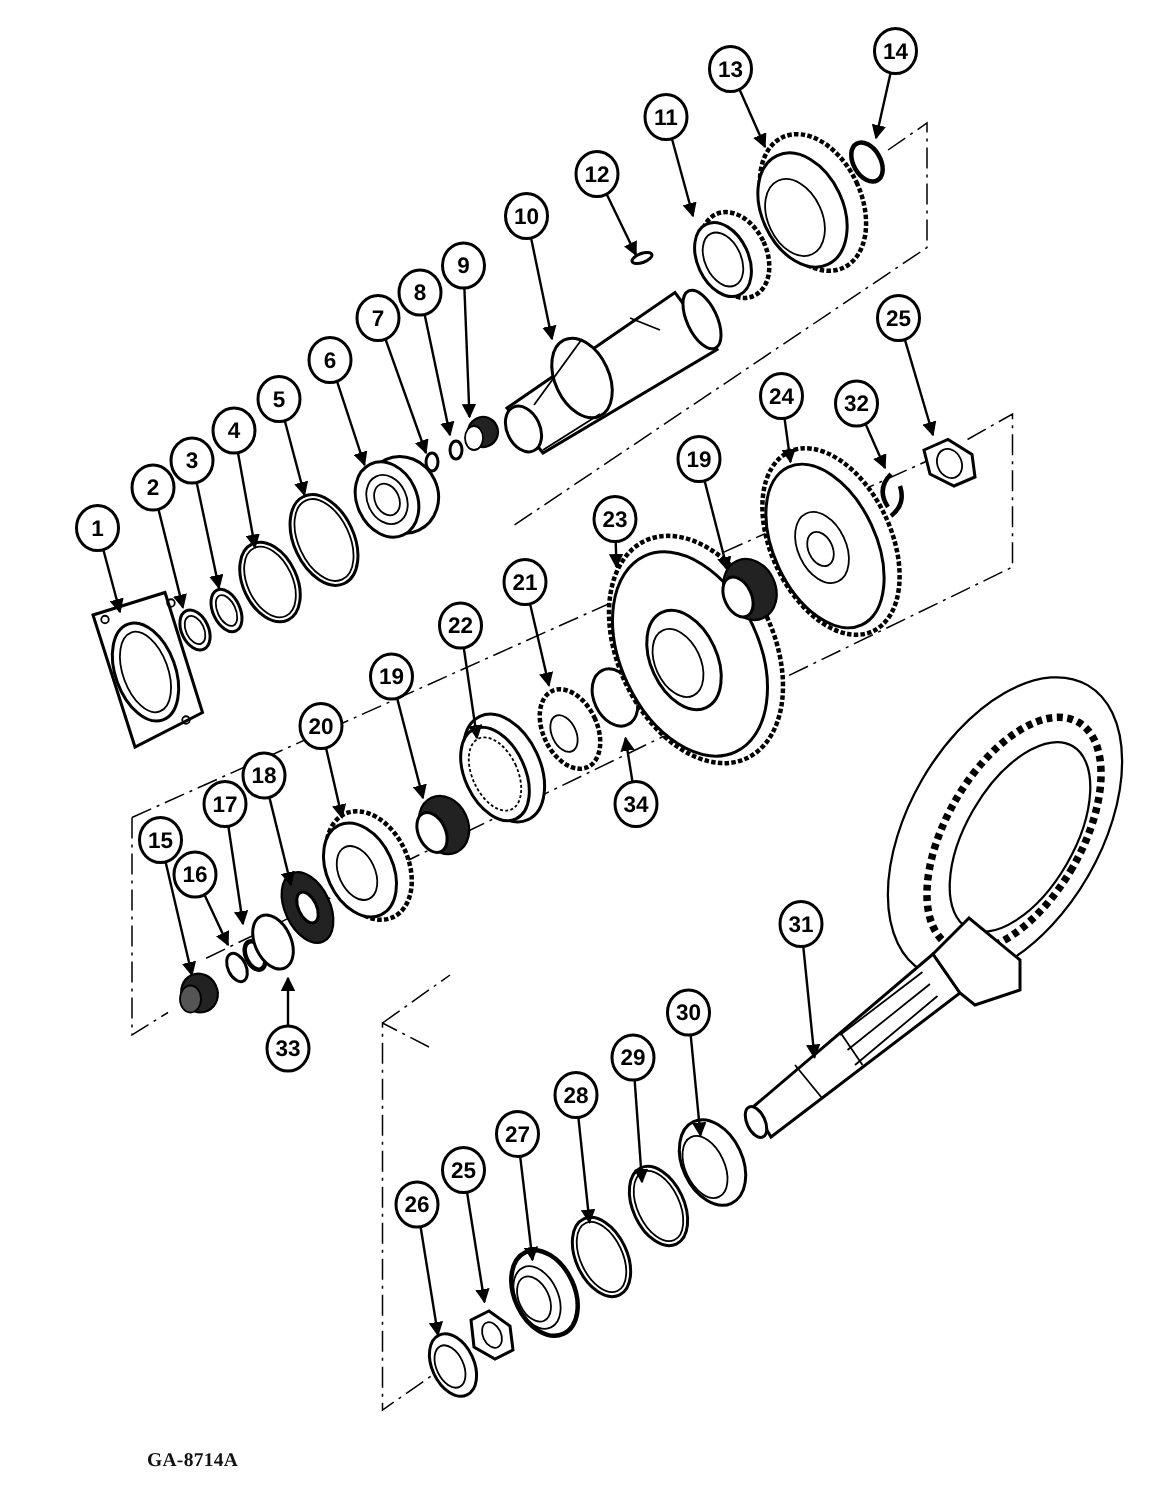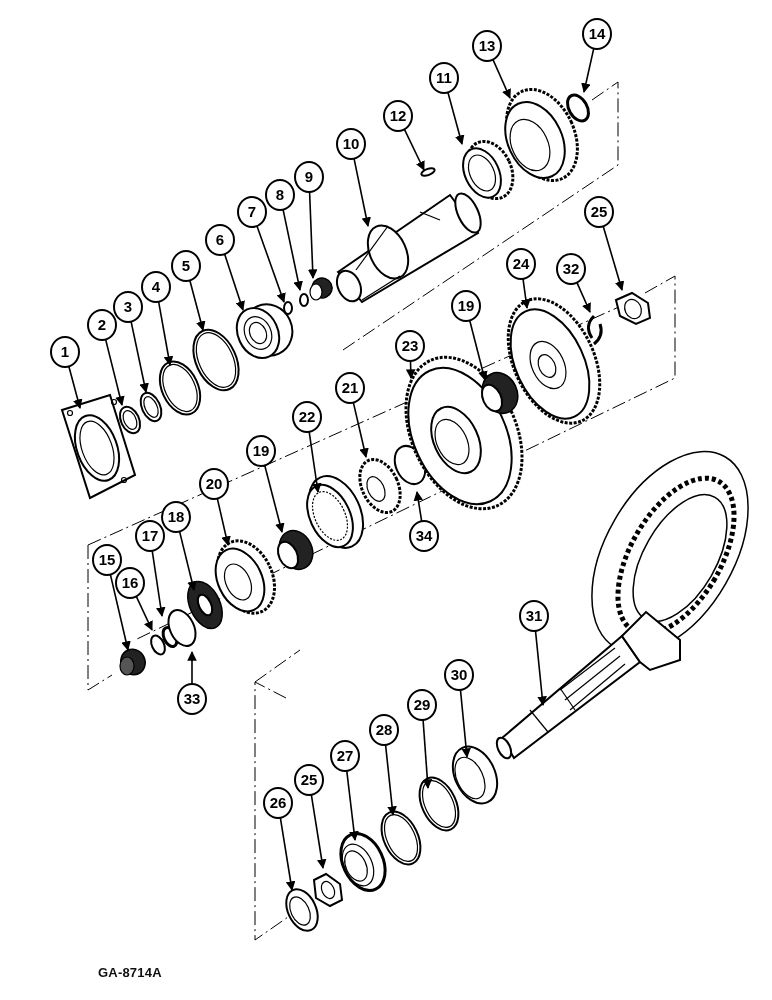--- a/index.html
+++ b/index.html
@@ -1,19 +1,19 @@
 <!DOCTYPE html>
 <html><head>
 <meta charset="utf-8">
 <style>
   html, body { margin: 0; padding: 0; background: #ffffff; }
   body { width: 772px; height: 1000px; position: relative; overflow: hidden; font-family: "Liberation Sans", sans-serif; }
   #diagram { position: absolute; left: 0; top: 0; width: 772px; height: 1000px; }
   .callout-text { font-family: "Liberation Sans", sans-serif; font-weight: bold; font-size: 15px; fill: #000; }
-  .fig-id { position: absolute; left: 98px; top: 965px; font-size: 13px; font-weight: bold; color: #111; letter-spacing: 0.2px; }
+  .fig-id { position: absolute; left: 98px; top: 965px; font-size: 13px; font-weight: bold; color: #111; letter-spacing: 0.2px; font-family: Liberation Serif, serif; }
   .part { fill: #fff; stroke: #000; stroke-width: 2; }
   .thin { fill: none; stroke: #000; stroke-width: 1.2; }
   .dash { fill: none; stroke: #000; stroke-width: 1; stroke-dasharray: 14 4 2 4; }
   .lead { stroke: #000; stroke-width: 1.6; fill: none; }
   .dark { fill: #222; stroke: #000; stroke-width: 1.5; }
 </style>
 </head>
 <body>
 
 <svg id="diagram" viewBox="0 0 772 1000" xmlns="http://www.w3.org/2000/svg">

